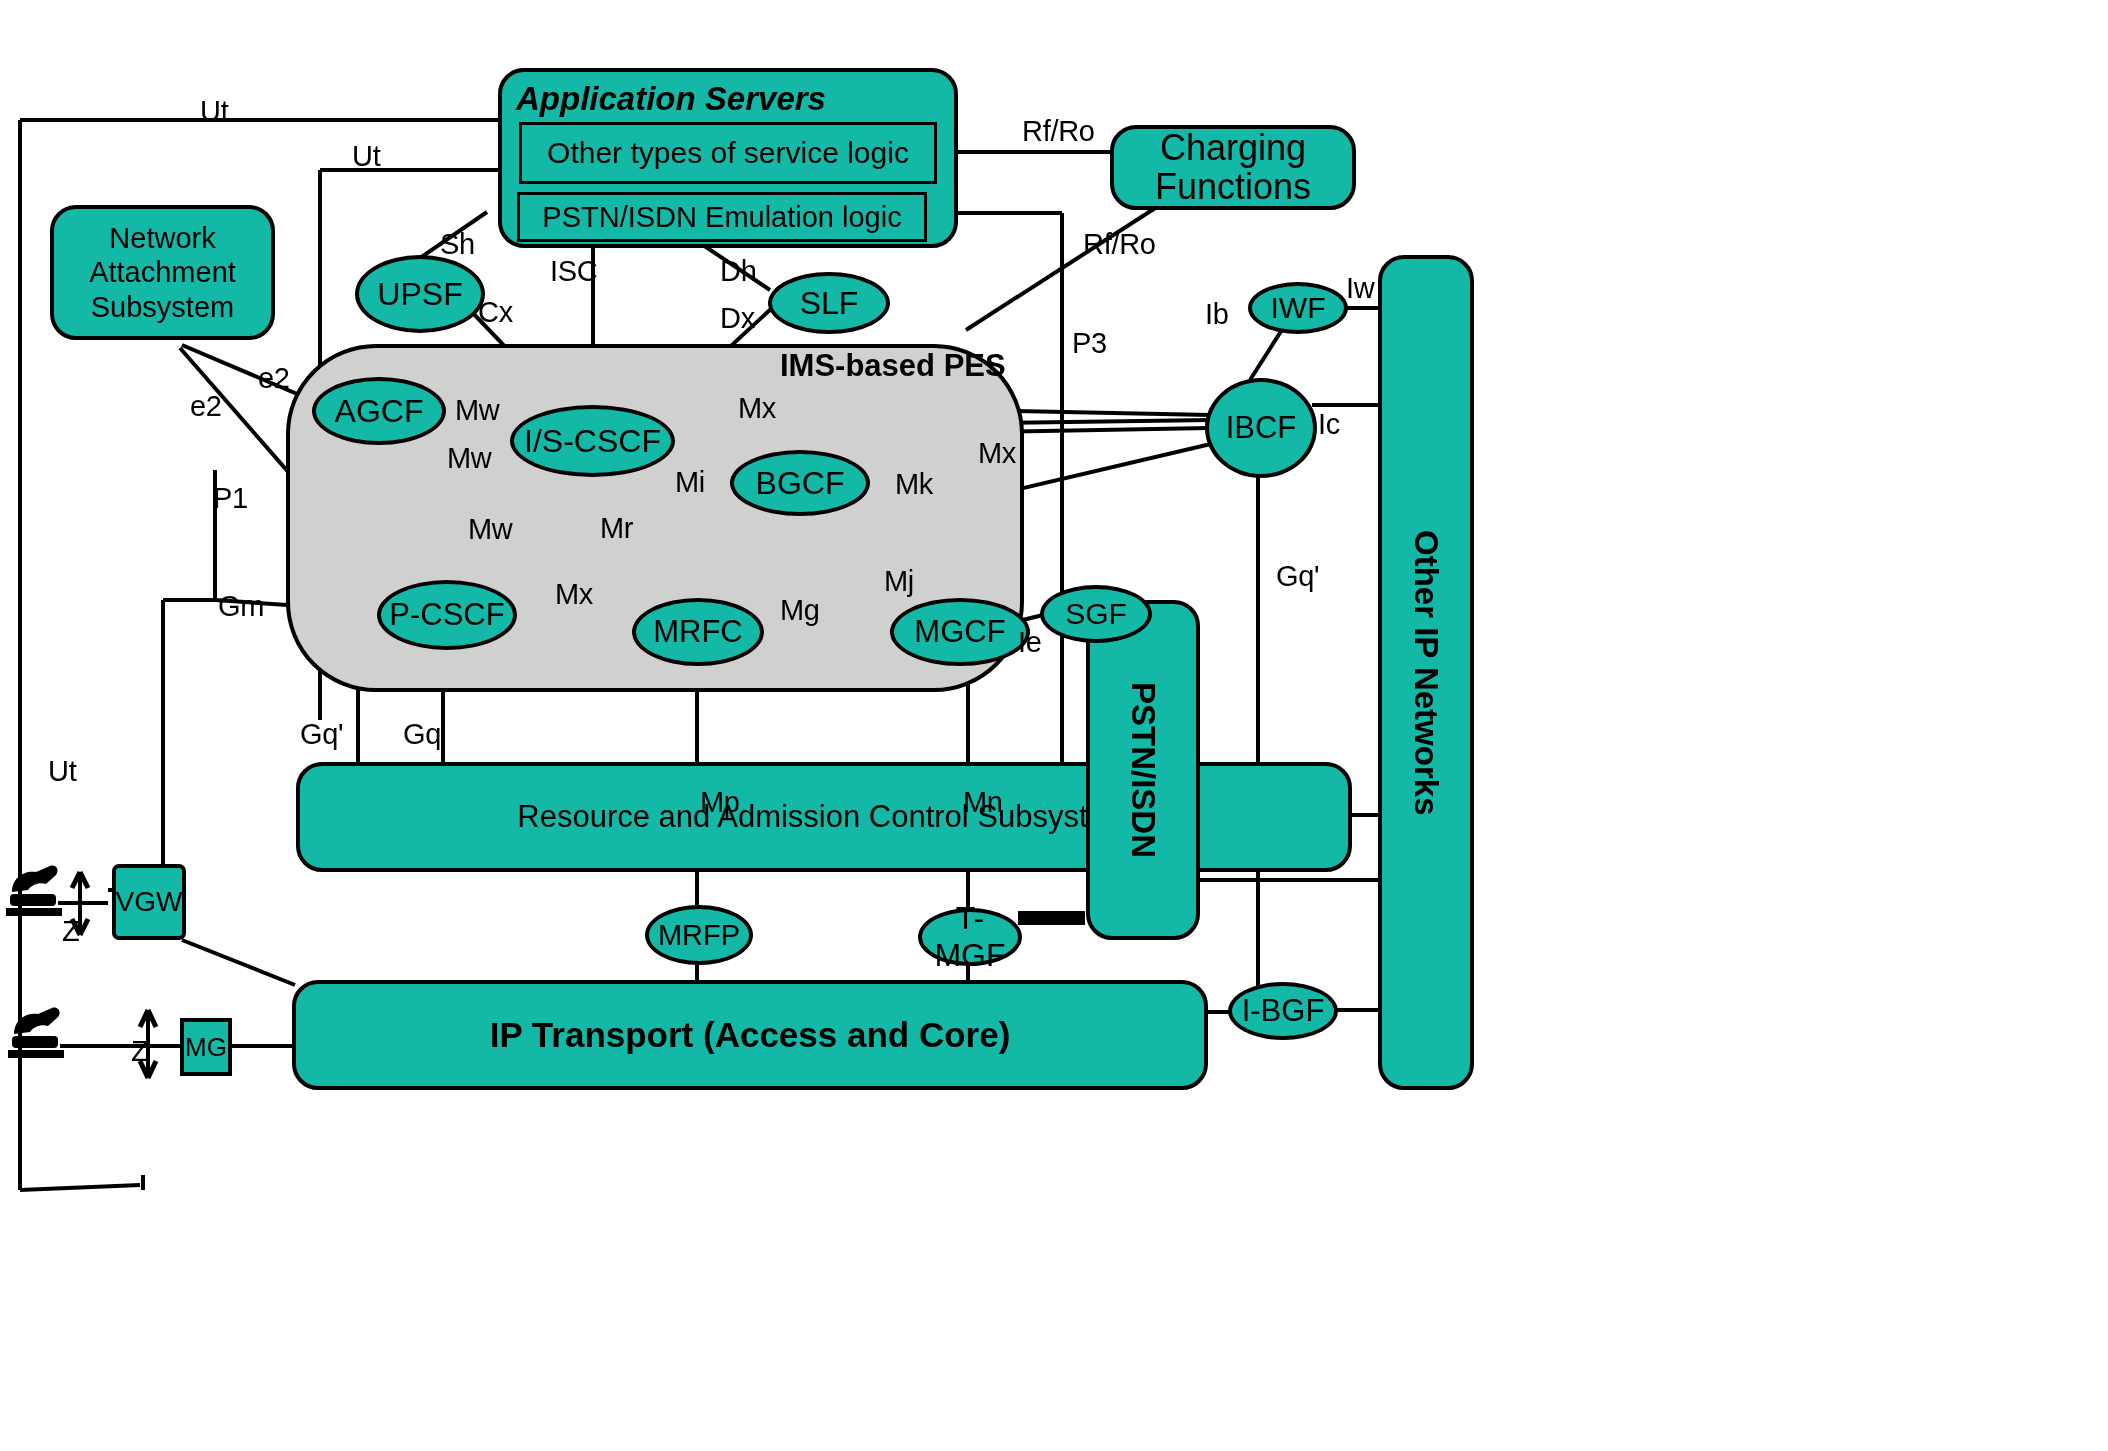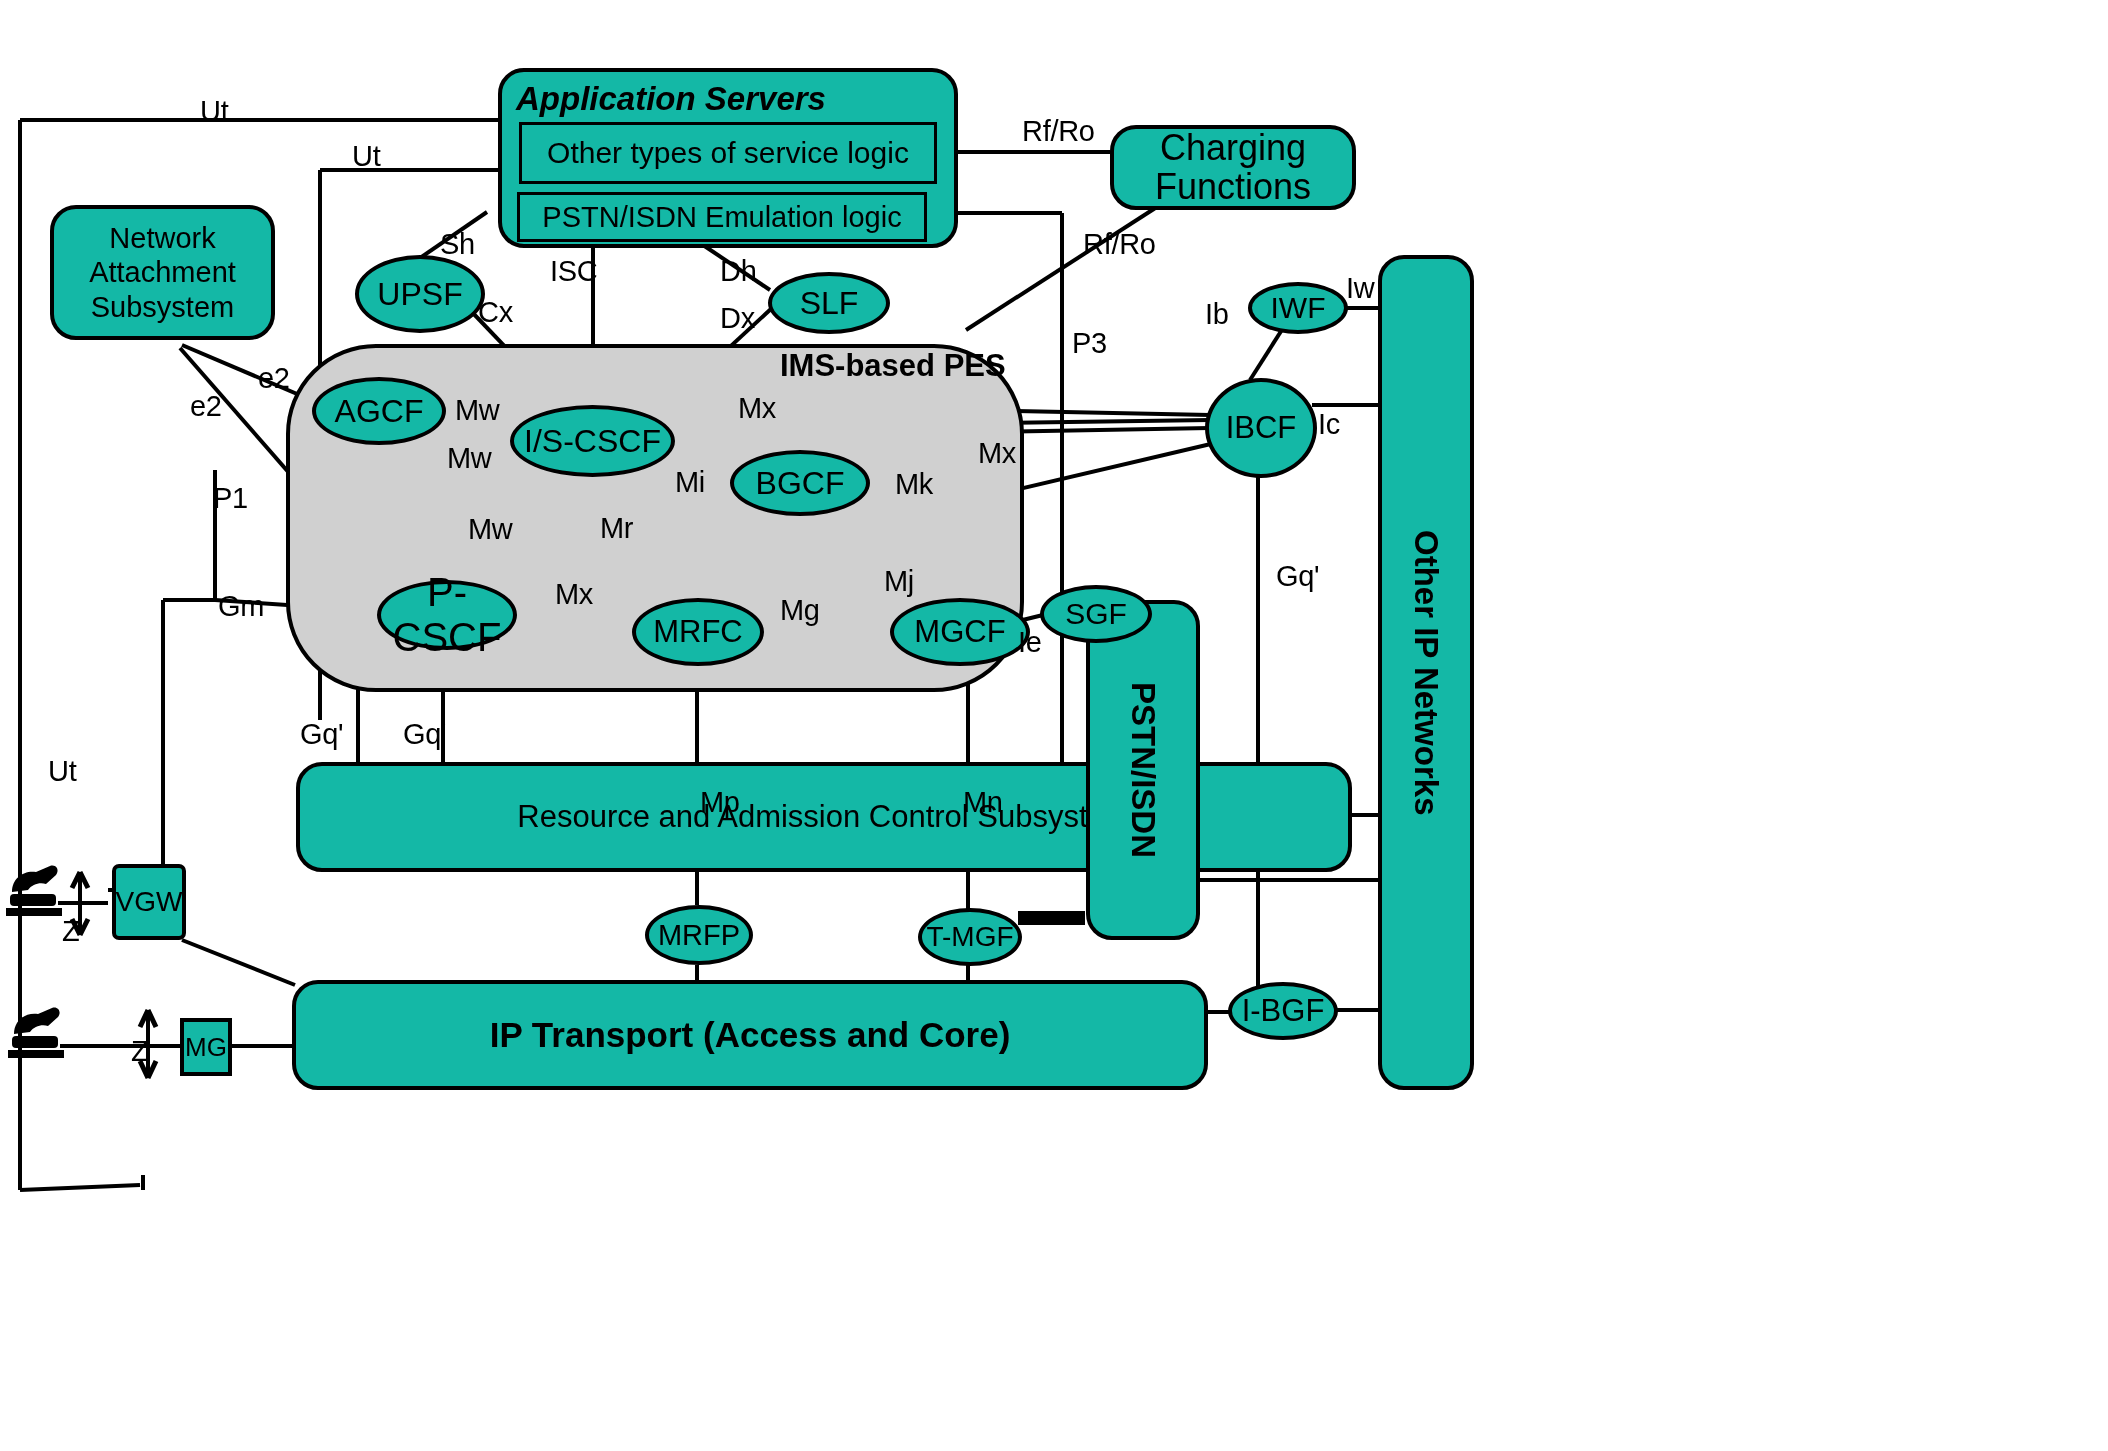--- a/index.html
+++ b/index.html
@@ -239,21 +239,21 @@
 
   <div class="node ell" style="left:510px; top:405px; width:165px; height:72px; z-index:6;">
     <span style="font-size:32px;">I/S-CSCF</span>
   </div>
 
   <div class="node ell" style="left:730px; top:450px; width:140px; height:66px; z-index:6;">
     <span style="font-size:32px;">BGCF</span>
   </div>
 
   <div class="node ell" style="left:377px; top:580px; width:140px; height:70px; z-index:6;">
-    <span style="font-size:40px;">P-CSCF</span>
+    <span style="font-size:31px;">P-CSCF</span>
   </div>
 
   <div class="node ell" style="left:632px; top:598px; width:132px; height:68px; z-index:6;">
     <span style="font-size:31px;">MRFC</span>
   </div>
 
   <div class="node ell" style="left:890px; top:598px; width:140px; height:68px; z-index:6;">
     <span style="font-size:31px;">MGCF</span>
   </div>
 
@@ -267,21 +267,21 @@
 
   <div class="node ell" style="left:1248px; top:282px; width:100px; height:52px; z-index:6;">
     <span style="font-size:30px;">IWF</span>
   </div>
 
   <div class="node ell" style="left:645px; top:905px; width:108px; height:60px; z-index:6;">
     <span style="font-size:29px;">MRFP</span>
   </div>
 
   <div class="node ell" style="left:918px; top:908px; width:104px; height:58px; z-index:6;">
-    <span style="font-size:28px;">T-MGF</span>
+    <span style="font-size:32px;">T-MGF</span>
   </div>
 
   <div class="node ell" style="left:1228px; top:982px; width:110px; height:58px; z-index:6;">
     <span style="font-size:31px;">I-BGF</span>
   </div>
 
   <div class="node rrect" style="left:296px; top:762px; width:1056px; height:110px;">
     <span style="font-size:31px;">Resource and Admission Control Subsystem</span>
   </div>
 

